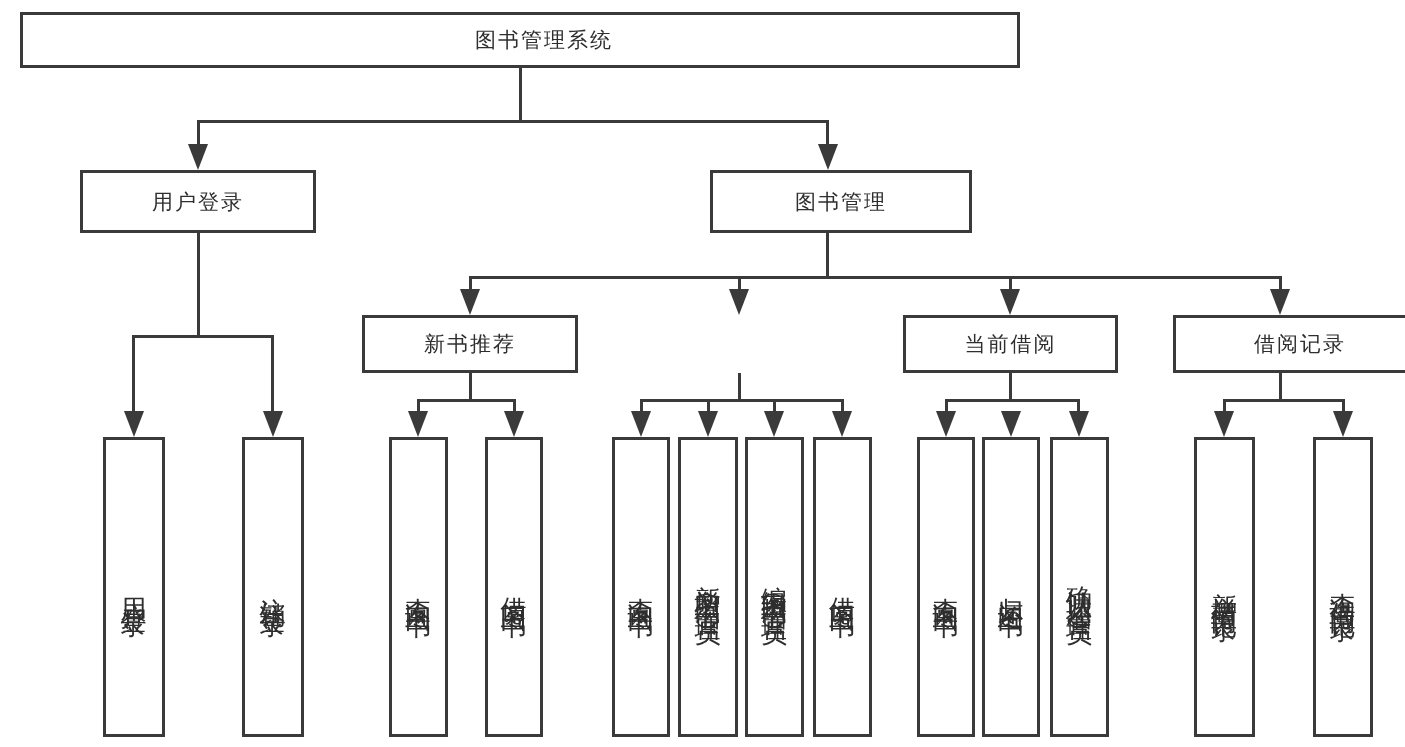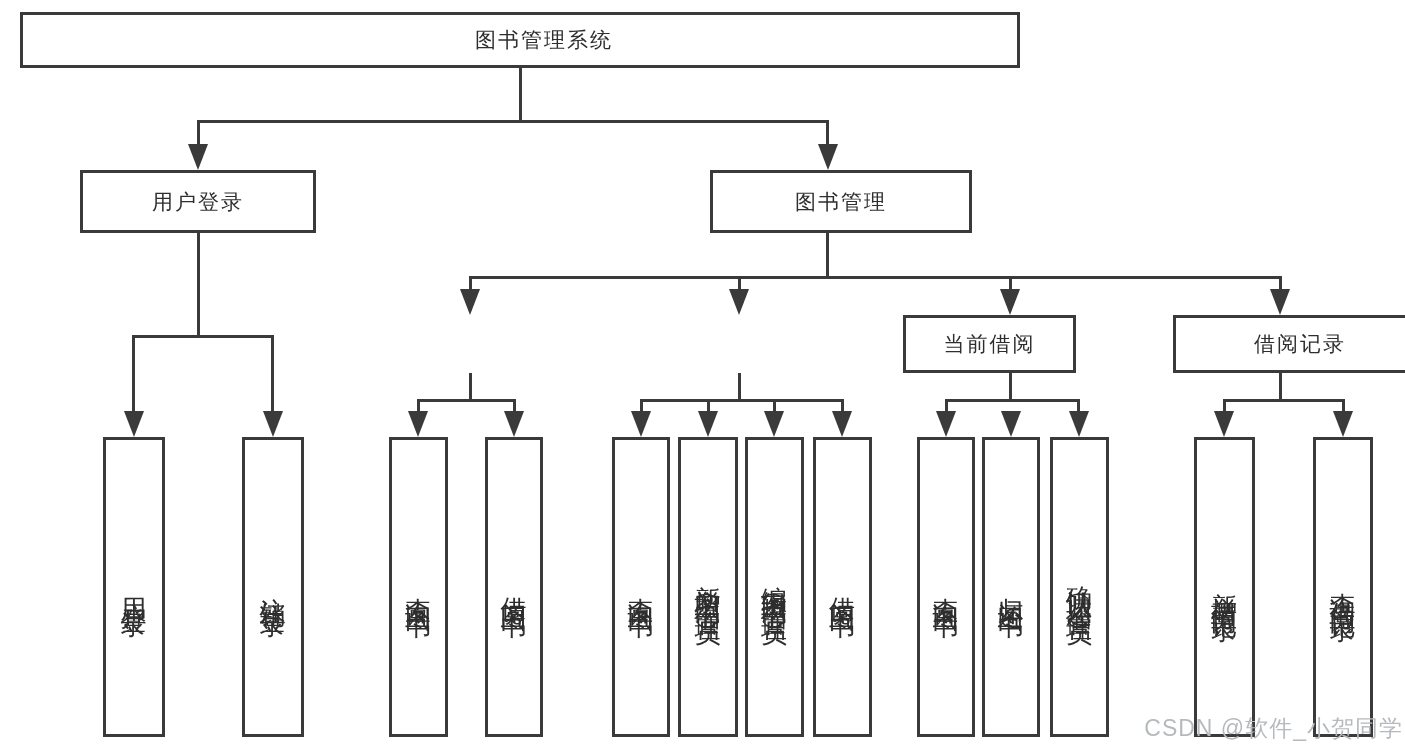--- a/index.html
+++ b/index.html
@@ -48,23 +48,26 @@
   </div>
 
   <div class="node hnode" style="left:80px;top:170px;width:236px;height:63px;">
     <span class="label">用户登录</span>
   </div>
 
   <div class="node hnode" style="left:710px;top:170px;width:262px;height:63px;">
     <span class="label">图书管理</span>
   </div>
 
+  <div class="node hnode" style="left:362px;top:315px;width:216px;height:58px;">
+    <span class="label">新书推荐</span>
+  </div>
 
 
-  <div class="node hnode" style="left:903px;top:315px;width:173px;height:58px;text-align:center;">
+  <div class="node hnode" style="left:903px;top:315px;width:215px;height:58px;text-align:center;">
     <span class="label">当前借阅</span>
   </div>
 
   <div class="node hnode" style="left:1173px;top:315px;width:254px;height:58px;">
     <span class="label">借阅记录</span>
   </div>
 
   <div class="node leaf" style="left:103px;top:437px;width:62px;height:300px;">
     <span class="label">用户登录</span>
   </div>
@@ -160,15 +163,14 @@
   <div class="arrow" style="left:1001px;top:411px;"></div>
   <div class="arrow" style="left:1069px;top:411px;"></div>
 
   <div class="vl" style="left:1279px;top:373px;height:29px;"></div>
   <div class="hl" style="left:1223px;top:399px;width:122px;"></div>
   <div class="vl" style="left:1223px;top:399px;height:16px;"></div>
   <div class="vl" style="left:1342px;top:399px;height:16px;"></div>
   <div class="arrow" style="left:1214px;top:411px;"></div>
   <div class="arrow" style="left:1333px;top:411px;"></div>
 
-  <div class="watermark">CSDN @软件_小贺同学</div>
 
 </div>
 
 </body></html>

